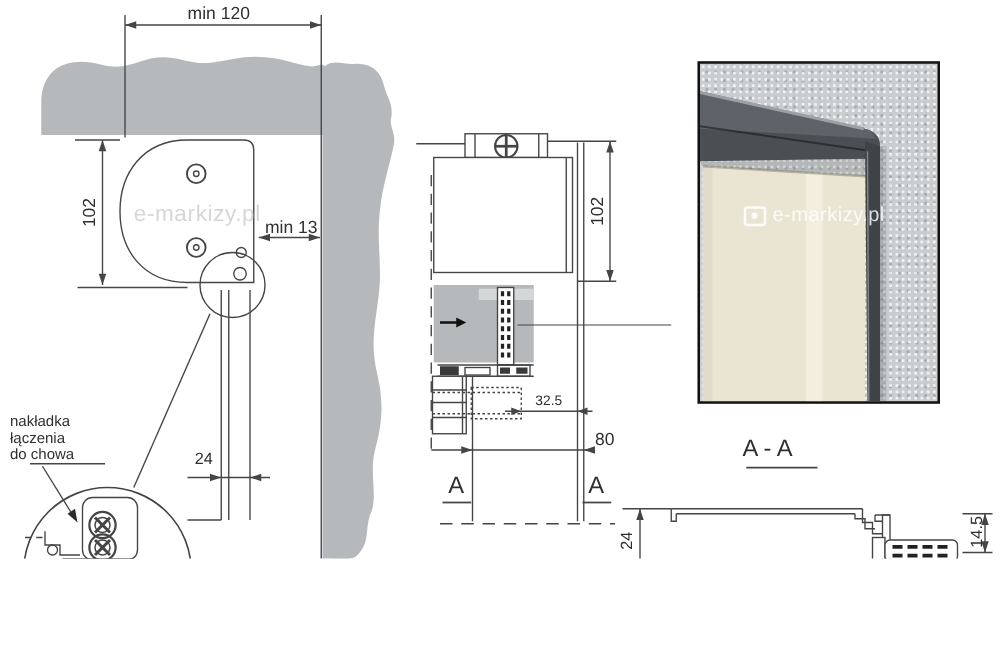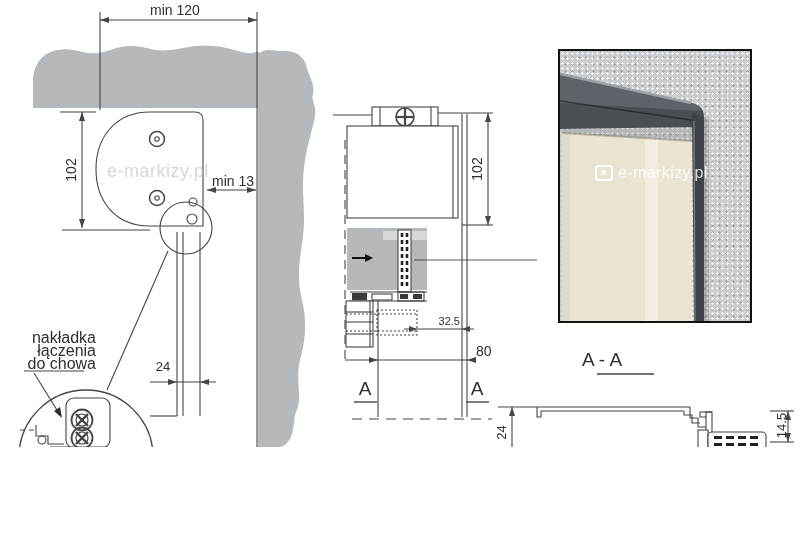--- a/index.html
+++ b/index.html
@@ -4,24 +4,24 @@
 <style>
   html,body{margin:0;padding:0;background:#ffffff;}
   body{font-family:"Liberation Sans","DejaVu Sans",sans-serif;color:#3c3c3c;}
   .stage{position:relative;width:800px;height:447px;background:#ffffff;overflow:hidden;}
   .stage svg.linework{position:absolute;left:0;top:0;}
   .lbl{position:absolute;white-space:nowrap;color:#2f2f2f;}
   .center{text-align:center;}
   .rot{transform:rotate(-90deg);transform-origin:center center;}
   .dim{font-size:14px;}
   .dim-sm{font-size:13px;}
-  .dim-xs{font-size:11px;text-align:right;}
+  .dim-xs{font-size:11px;}
   .marker{font-size:19px;}
   .note{font-size:10px;line-height:12px;text-align:center;color:#1d1d1d;}
-  .smalllabel{font-size:16px;line-height:13px;text-align:right;}
+  .smalllabel{font-size:12px;line-height:13px;text-align:left;}
   .caption{font-size:14px;line-height:16px;}
   .wm-draw{font-size:18px;color:#c4c4c4;opacity:.68;letter-spacing:.5px;}
   
   .photo{position:absolute;left:558px;top:49px;width:190px;height:270px;border:2px solid #121212;
          background-color:#c9cdcf;
          background-image:radial-gradient(rgba(255,255,255,.75) 1px, transparent 1.3px),
                           radial-gradient(rgba(110,116,120,.4) 1px, transparent 1.3px);
          background-size:5px 5px,7px 7px;background-position:0 0,2px 3px;}
   .photo svg{position:absolute;left:0;top:0;}
   .wm-photo{position:absolute;left:35px;top:113px;display:flex;align-items:center;gap:5px;
@@ -280,21 +280,21 @@
 
 
   <div class="lbl dim-xs center" style="left:418px;top:315px;width:42px;">32.5</div>
 
   <div class="lbl dim" style="left:476px;top:343px;">80</div>
 
   <div class="lbl marker center" style="left:352px;top:378px;width:26px;">A</div>
 
   <div class="lbl marker center" style="left:464px;top:378px;width:26px;">A</div>
 
-  <div class="lbl marker center" style="left:572px;top:349px;width:60px;">A - A</div>
+  <div class="lbl marker center" style="left:584px;top:349px;width:60px;">A - A</div>
 
   <div class="lbl dim-sm center rot" style="left:481px;top:425px;width:40px;">24</div>
 
   <div class="lbl dim center" style="left:608px;top:462px;width:40px;">80</div>
 
   <div class="lbl dim-sm center rot" style="left:759px;top:418px;width:44px;">14.5</div>
 
   <div class="photo">
     <svg width="190" height="270" viewBox="0 0 190 270">
 

